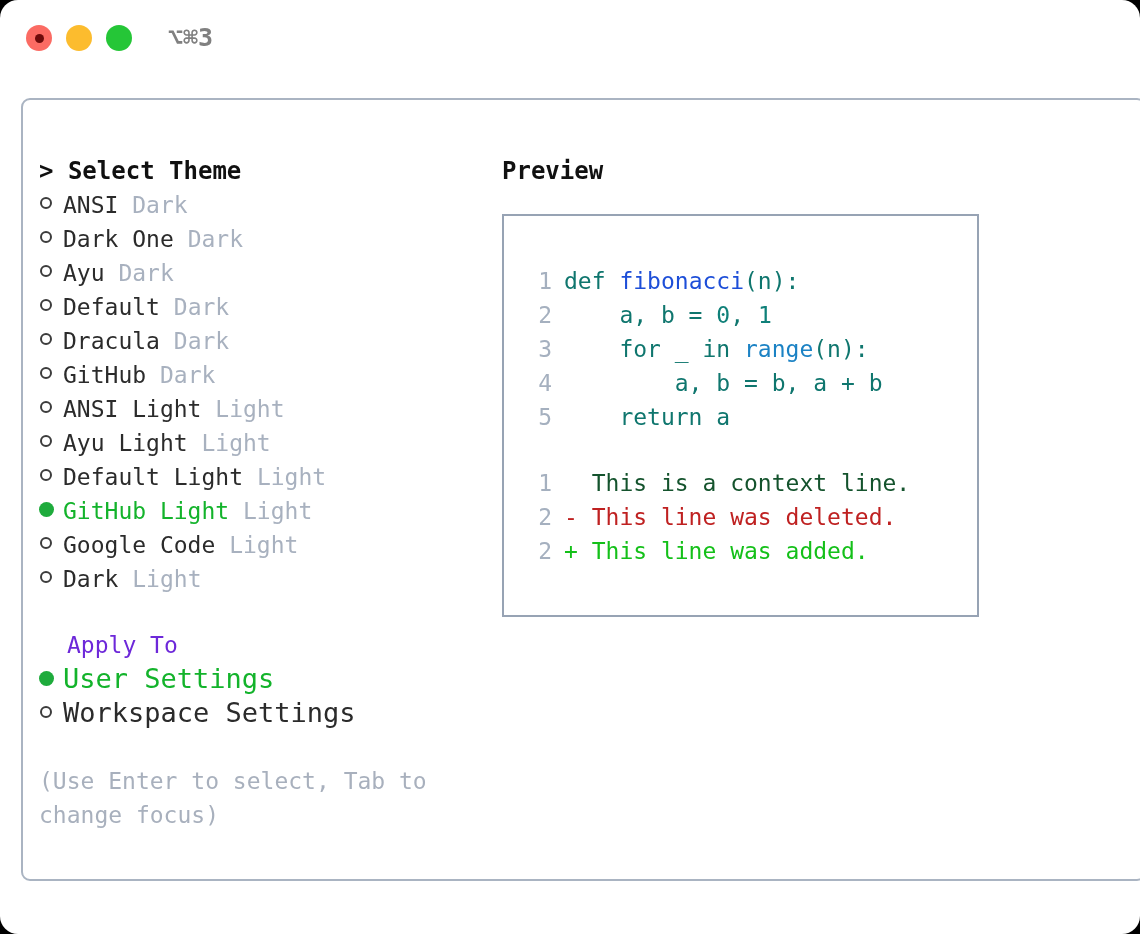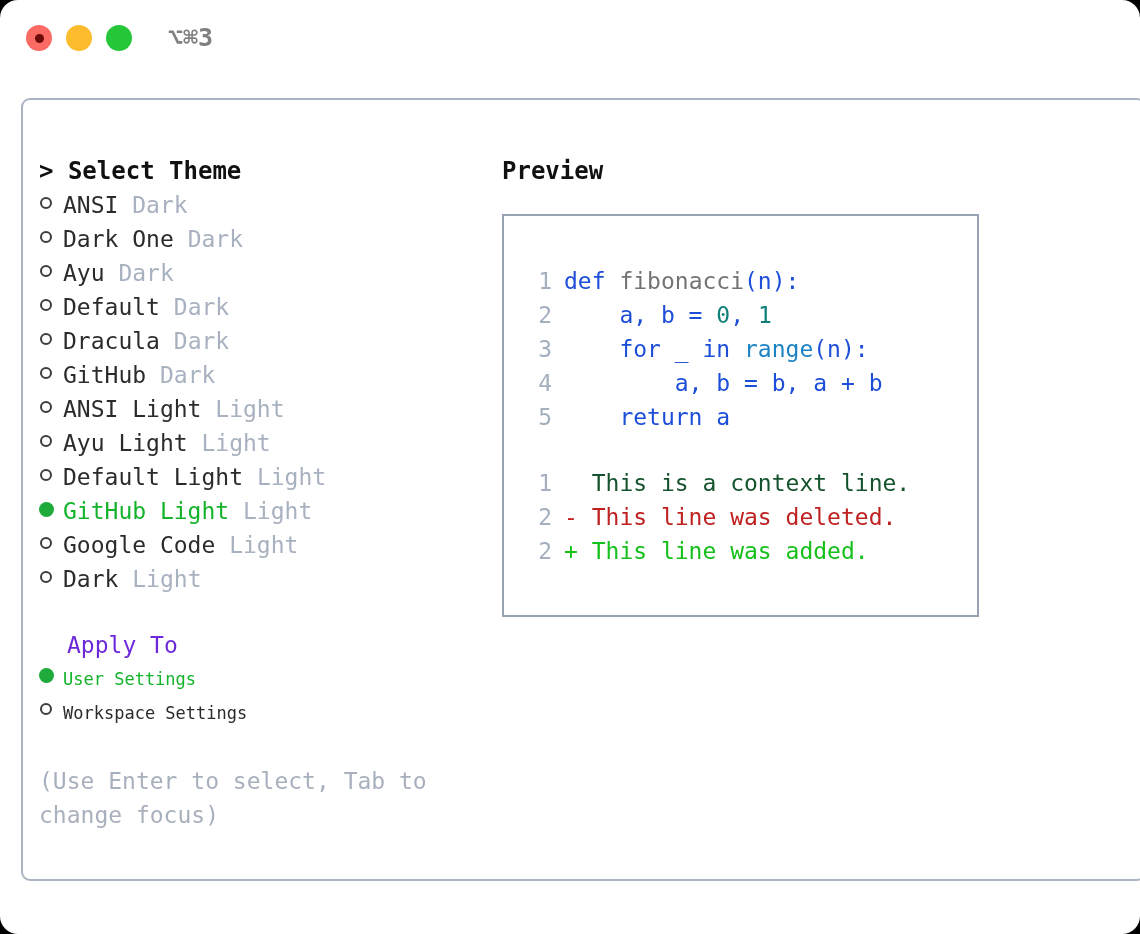--- a/index.html
+++ b/index.html
@@ -140,21 +140,21 @@
   .apply-title {
     font-size: 23px;
     color: #6d28d9;
     line-height: 34px;
     padding-left: 28px;
     white-space: pre;
   }
   .apply-row {
     display: flex;
     align-items: baseline;
-    font-size: 17px;
+    font-size: 27px;
     line-height: 34px;
     height: 34px;
     white-space: pre;
   }
   .apply-label { color: #2b2b2b; }
   .apply-label.sel { color: #13b32b; }
 
   
   .hint {
     margin-top: 34px;
@@ -199,24 +199,24 @@
     flex: 0 0 30px;
     text-align: right;
     color: #a5b0bf;
   }
   .code-text {
     padding-left: 12px;
     color: #2b2b2b;
   }
   .blank-line { height: 32px; }
 
-  .tok-fn    { color: #737373; margin-top: 45px; }
+  .tok-fn    { color: #1d4ed8; margin-top: 45px; }
   .tok-num   { color: #0f8079; }
   .tok-built { color: #1b82c4; }
-  .tok-plain { color: #1d4ed8; }
+  .tok-plain { color: #0f766e; }
 
   .diff-ctx { color: #14532d; }
   .diff-del { color: #bf2121; }
   .diff-add { color: #14c019; }
 </style>
 </head>
 <body>
 
 <div class="window">
 

